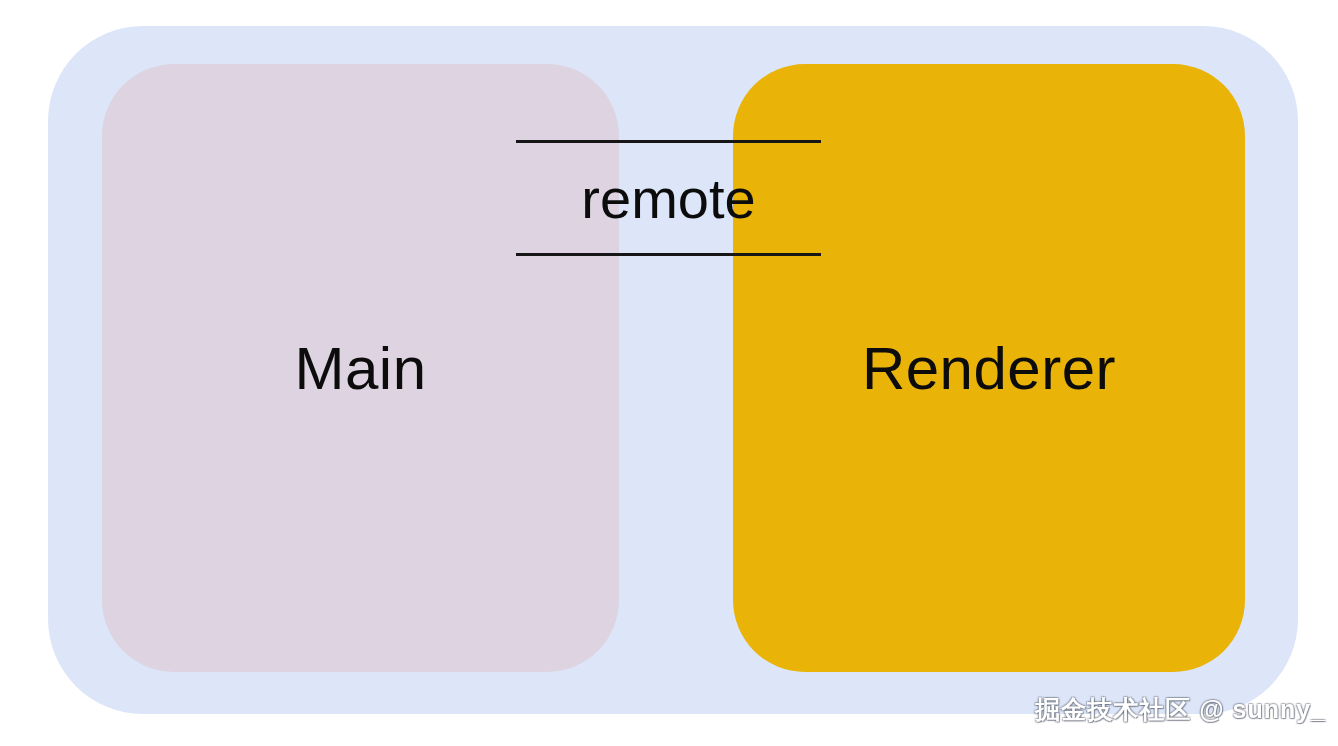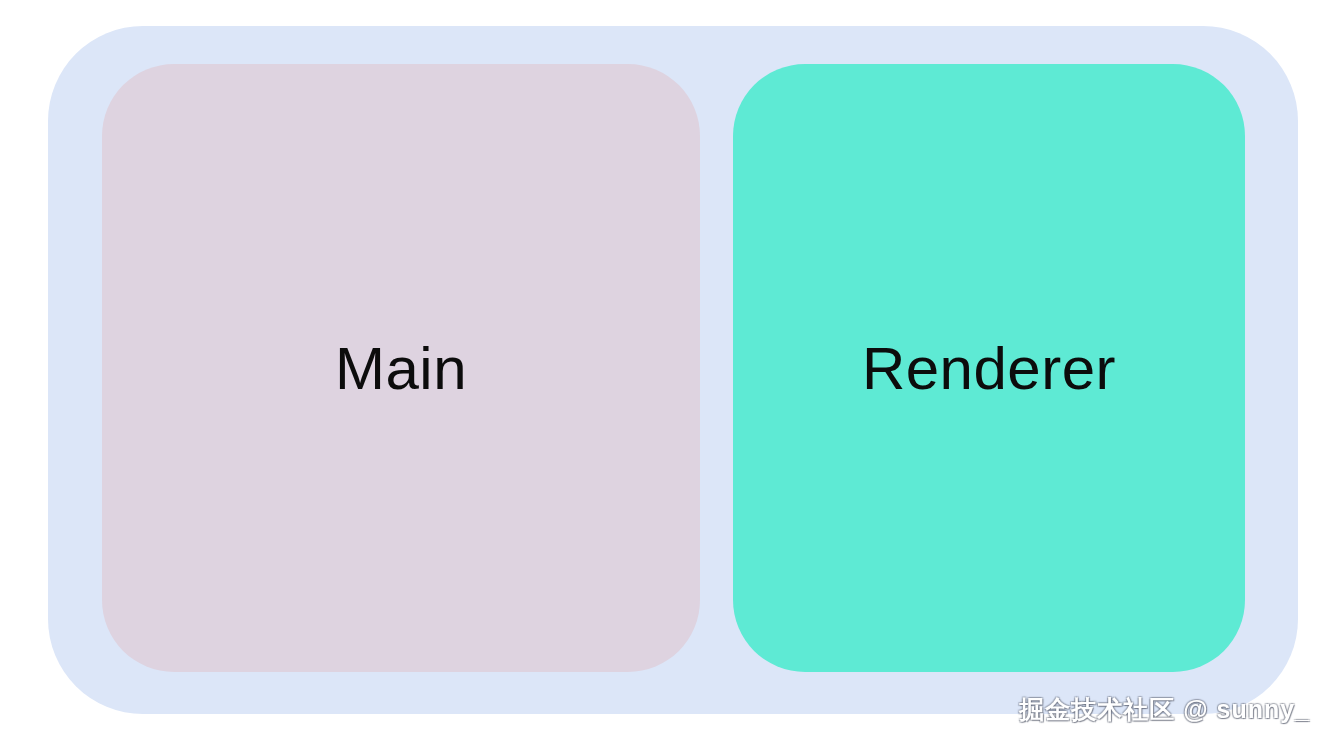--- a/index.html
+++ b/index.html
@@ -30,27 +30,27 @@
     position: absolute;
     top: 64px;
     height: 608px;
     border-radius: 72px;
     display: flex;
     align-items: center;
     justify-content: center;
   }
   .node-main {
     left: 102px;
-    width: 598px;
+    width: 517px;
     background: #ded3e0;
   }
   .node-renderer {
     left: 733px;
     width: 512px;
-    background: #5eead4;
+    background: #eab308;
   }
   .node-label {
     font-size: 60px;
     color: #0c0c0c;
     letter-spacing: 0.5px;
     white-space: nowrap;
   }
   
   .connector {
     position: absolute;
@@ -80,21 +80,21 @@
     left: 50%;
     top: 50%;
     transform: translate(-50%, -50%);
     font-size: 56px;
     color: #0c0c0c;
     white-space: nowrap;
   }
   
   .watermark {
     position: absolute;
-    right: 28px;
+    right: 12px;
     bottom: 20px;
     font-size: 25px;
     font-weight: bold;
     color: #ffffff;
     text-shadow:
       1px 1px 1px rgba(92, 97, 112, 0.65),
       -1px -1px 1px rgba(92, 97, 112, 0.35),
       1px -1px 1px rgba(92, 97, 112, 0.35),
       -1px 1px 1px rgba(92, 97, 112, 0.45);
     letter-spacing: 1px;
@@ -110,17 +110,22 @@
   <div class="outer-box"></div>
 
   <div class="node node-main">
     <span class="node-label">Main</span>
   </div>
 
   <div class="node node-renderer">
     <span class="node-label">Renderer</span>
   </div>
 
+  <div class="connector connector-remote">
+    <div class="bar top"></div>
+    <span class="connector-label">remote</span>
+    <div class="bar bottom"></div>
+  </div>
 
 
   <div class="watermark">掘金技术社区 @ sunny_</div>
 
 </div>
 
 </body></html>

